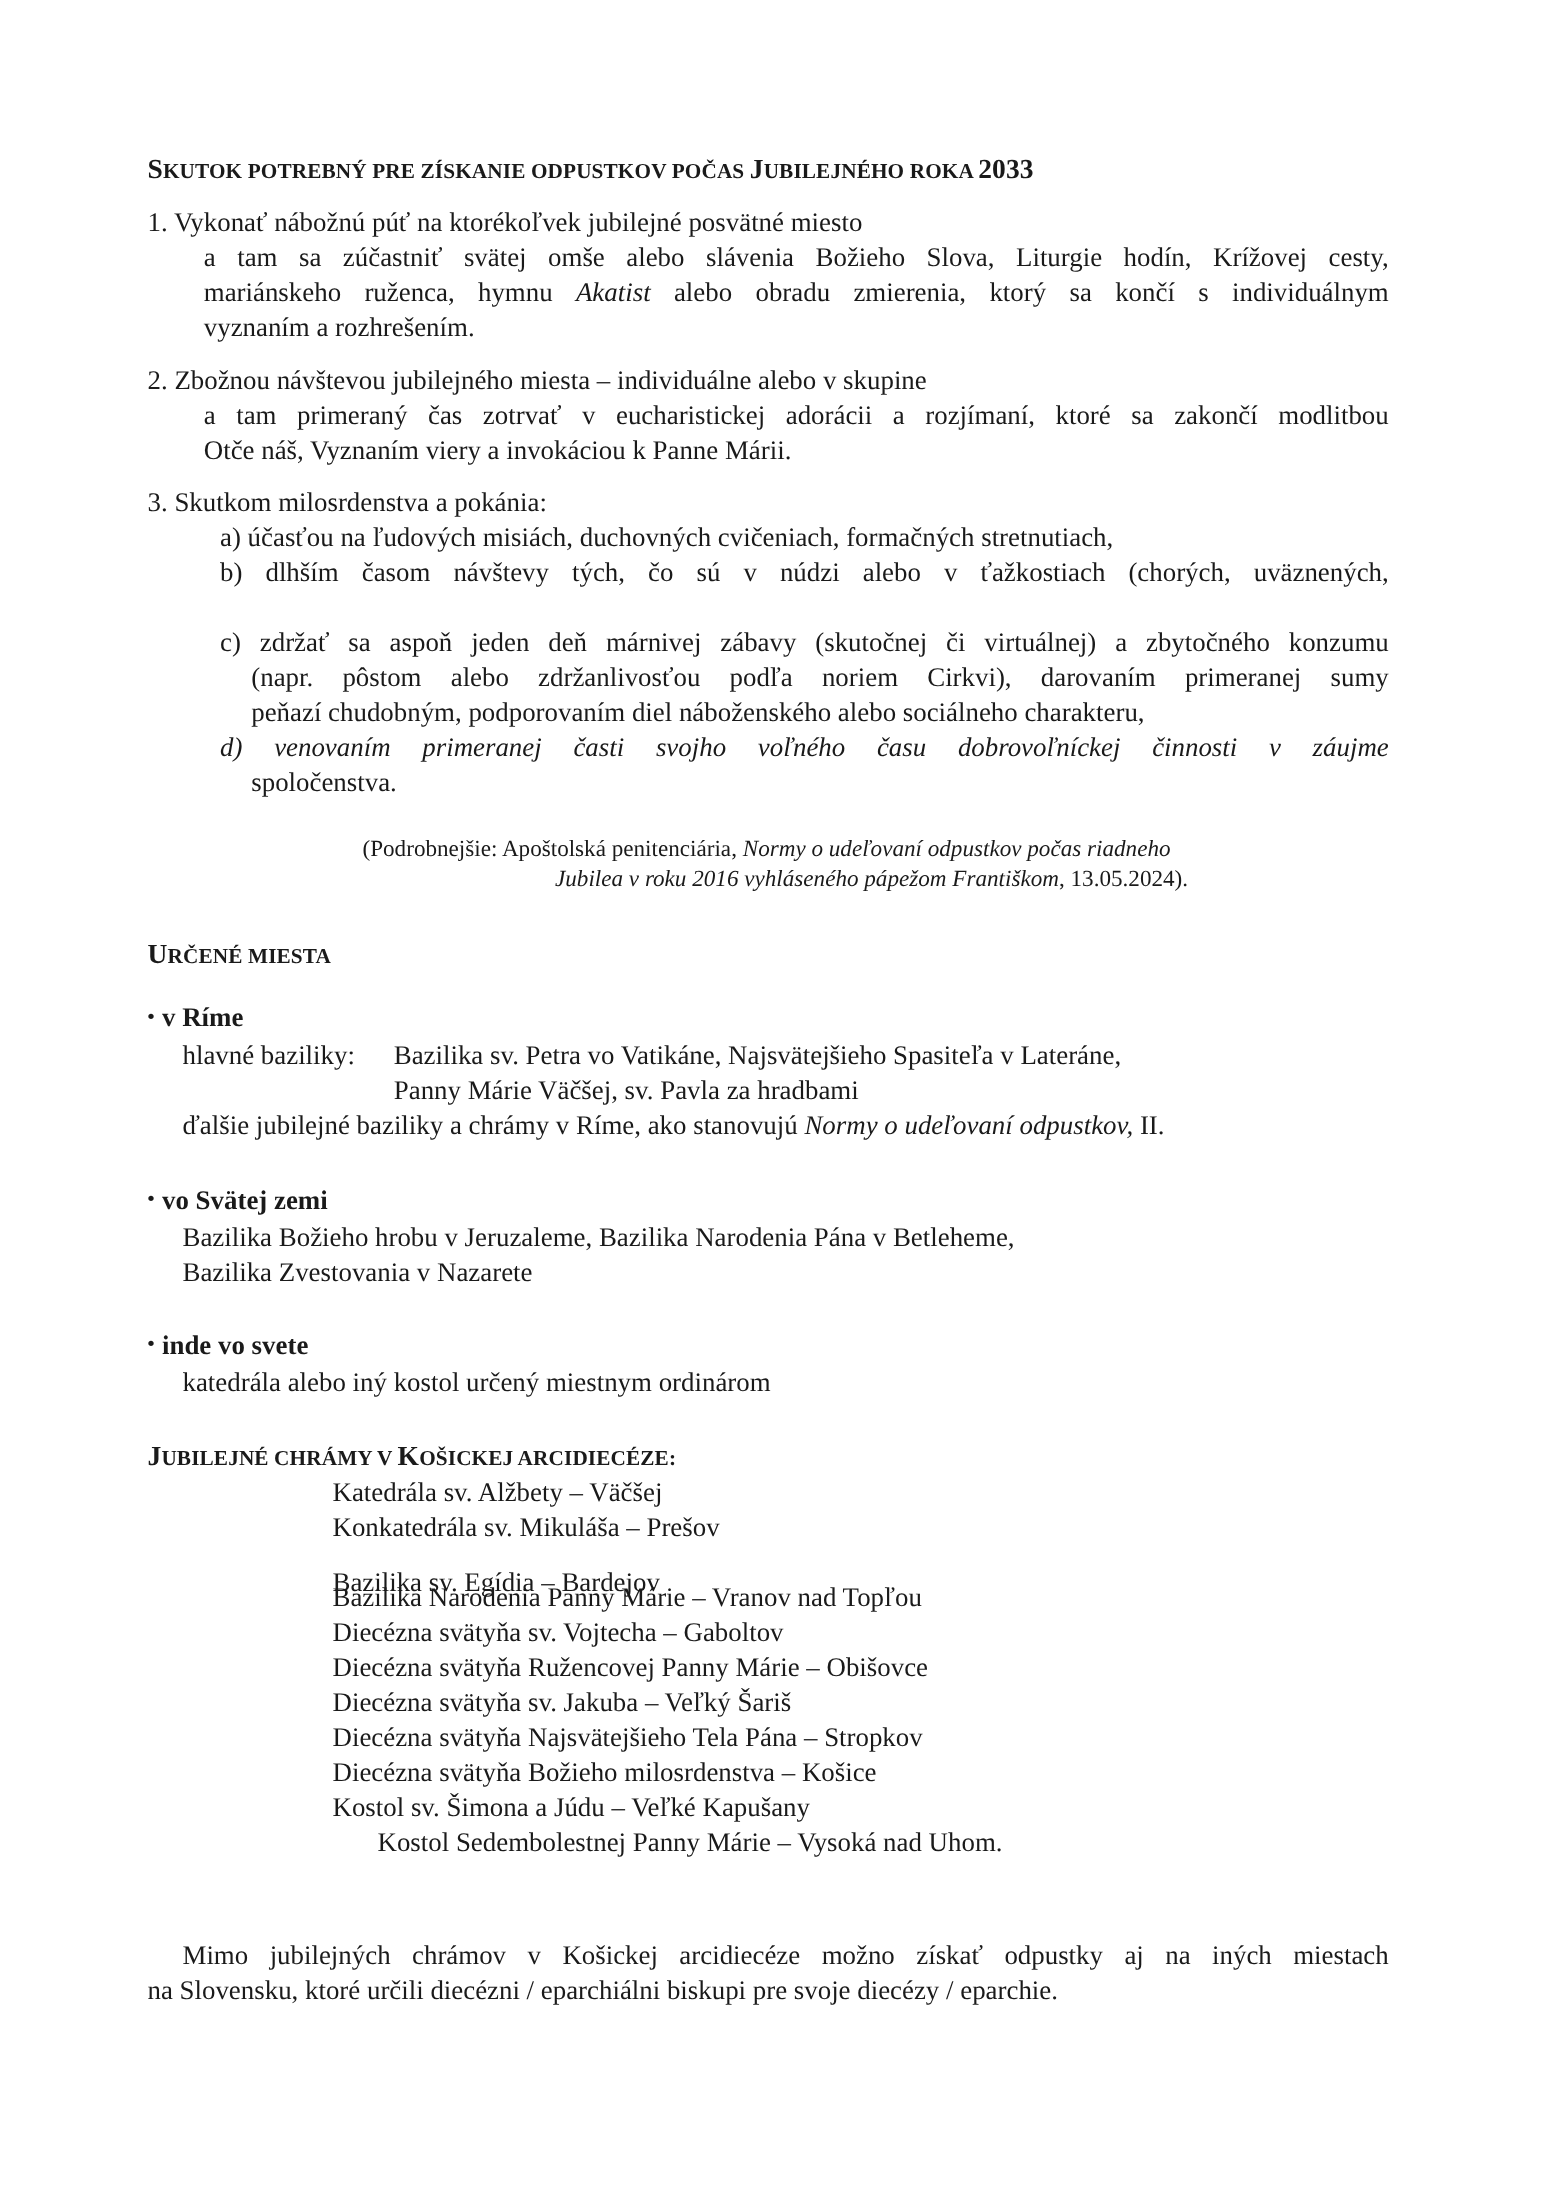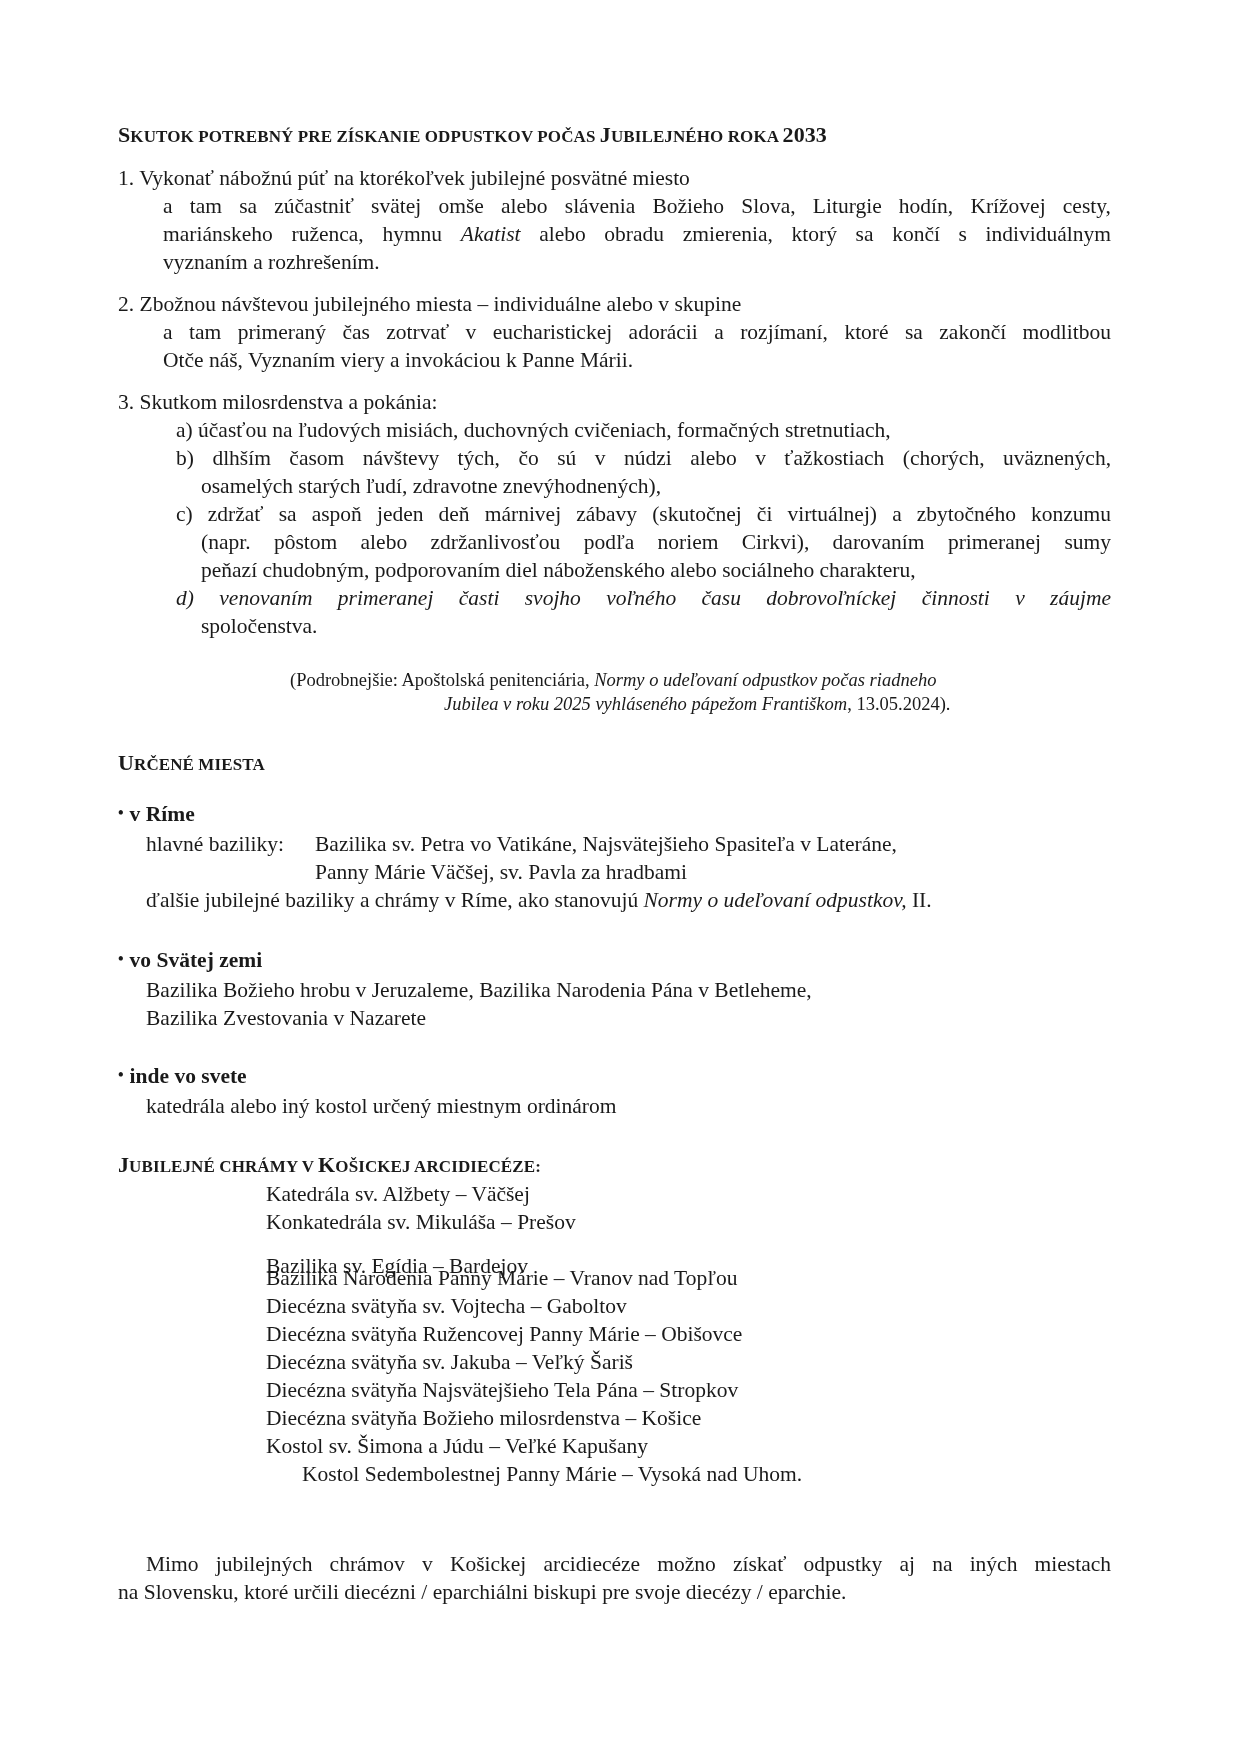--- a/index.html
+++ b/index.html
@@ -53,35 +53,34 @@
     <span>3.</span> <span>Skutkom milosrdenstva a pokánia:</span>
   </div>
 
   <div class="abs txt" style="left:176px; top:416px;">
     <span>a)</span> <span>účasťou na ľudových misiách, duchovných cvičeniach, formačných stretnutiach,</span>
   </div>
 
   <div class="abs txt just" style="left:176px; top:444px; width:935px;">
     <span>b)</span> <span>dlhším časom návštevy tých, čo sú v núdzi alebo v ťažkostiach (chorých, uväznených,</span>
   </div>
-  <div class="abs txt" style="left:201px; top:472px;">osamelých starých ľudí, zdravotne znevýhodnených),</div>
 
   <div class="abs txt just" style="left:176px; top:500px; width:935px;">
     <span>c)</span> <span>zdržať sa aspoň jeden deň márnivej zábavy (skutočnej či virtuálnej) a zbytočného konzumu</span>
   </div>
   <div class="abs txt just" style="left:201px; top:528px; width:910px;">(napr. pôstom alebo zdržanlivosťou podľa noriem Cirkvi), darovaním primeranej sumy</div>
   <div class="abs txt" style="left:201px; top:556px;">peňazí chudobným, podporovaním diel náboženského alebo sociálneho charakteru,</div>
 
   <div class="abs txt just" style="left:176px; top:584px; width:935px;font-style:italic;">
     <span>d)</span> <span>venovaním primeranej časti svojho voľného času dobrovoľníckej činnosti v záujme</span>
   </div>
   <div class="abs txt" style="left:201px; top:612px;">spoločenstva.</div>
 
   <div class="abs note" style="left:290px; top:668px;"><span>(Podrobnejšie: Apoštolská penitenciária, </span><i>Normy o udeľovaní odpustkov počas riadneho</i></div>
-  <div class="abs note" style="left:444px; top:692px;"><i>Jubilea v roku 2025 vyhláseného pápežom Františkom</i><span>, 13.05.2024).</span></div>
+  <div class="abs note" style="left:444px; top:692px;"><i>Jubilea v roku 2016 vyhláseného pápežom Františkom</i><span>, 13.05.2024).</span></div>
 
   <div class="abs sc-title" style="left:118px; top:750px;">
     <span class="big">U</span><span class="small">RČENÉ MIESTA</span>
   </div>
 
   <div class="abs bullet-head" style="left:118px; top:802px;">
     <span class="bullet-dot">•</span><span>v Ríme</span>
   </div>
   <div class="abs txt" style="left:146px; top:830px;">hlavné baziliky:</div>
   <div class="abs txt" style="left:315px; top:830px;">Bazilika sv. Petra vo Vatikáne, Najsvätejšieho Spasiteľa v Lateráne,</div>

